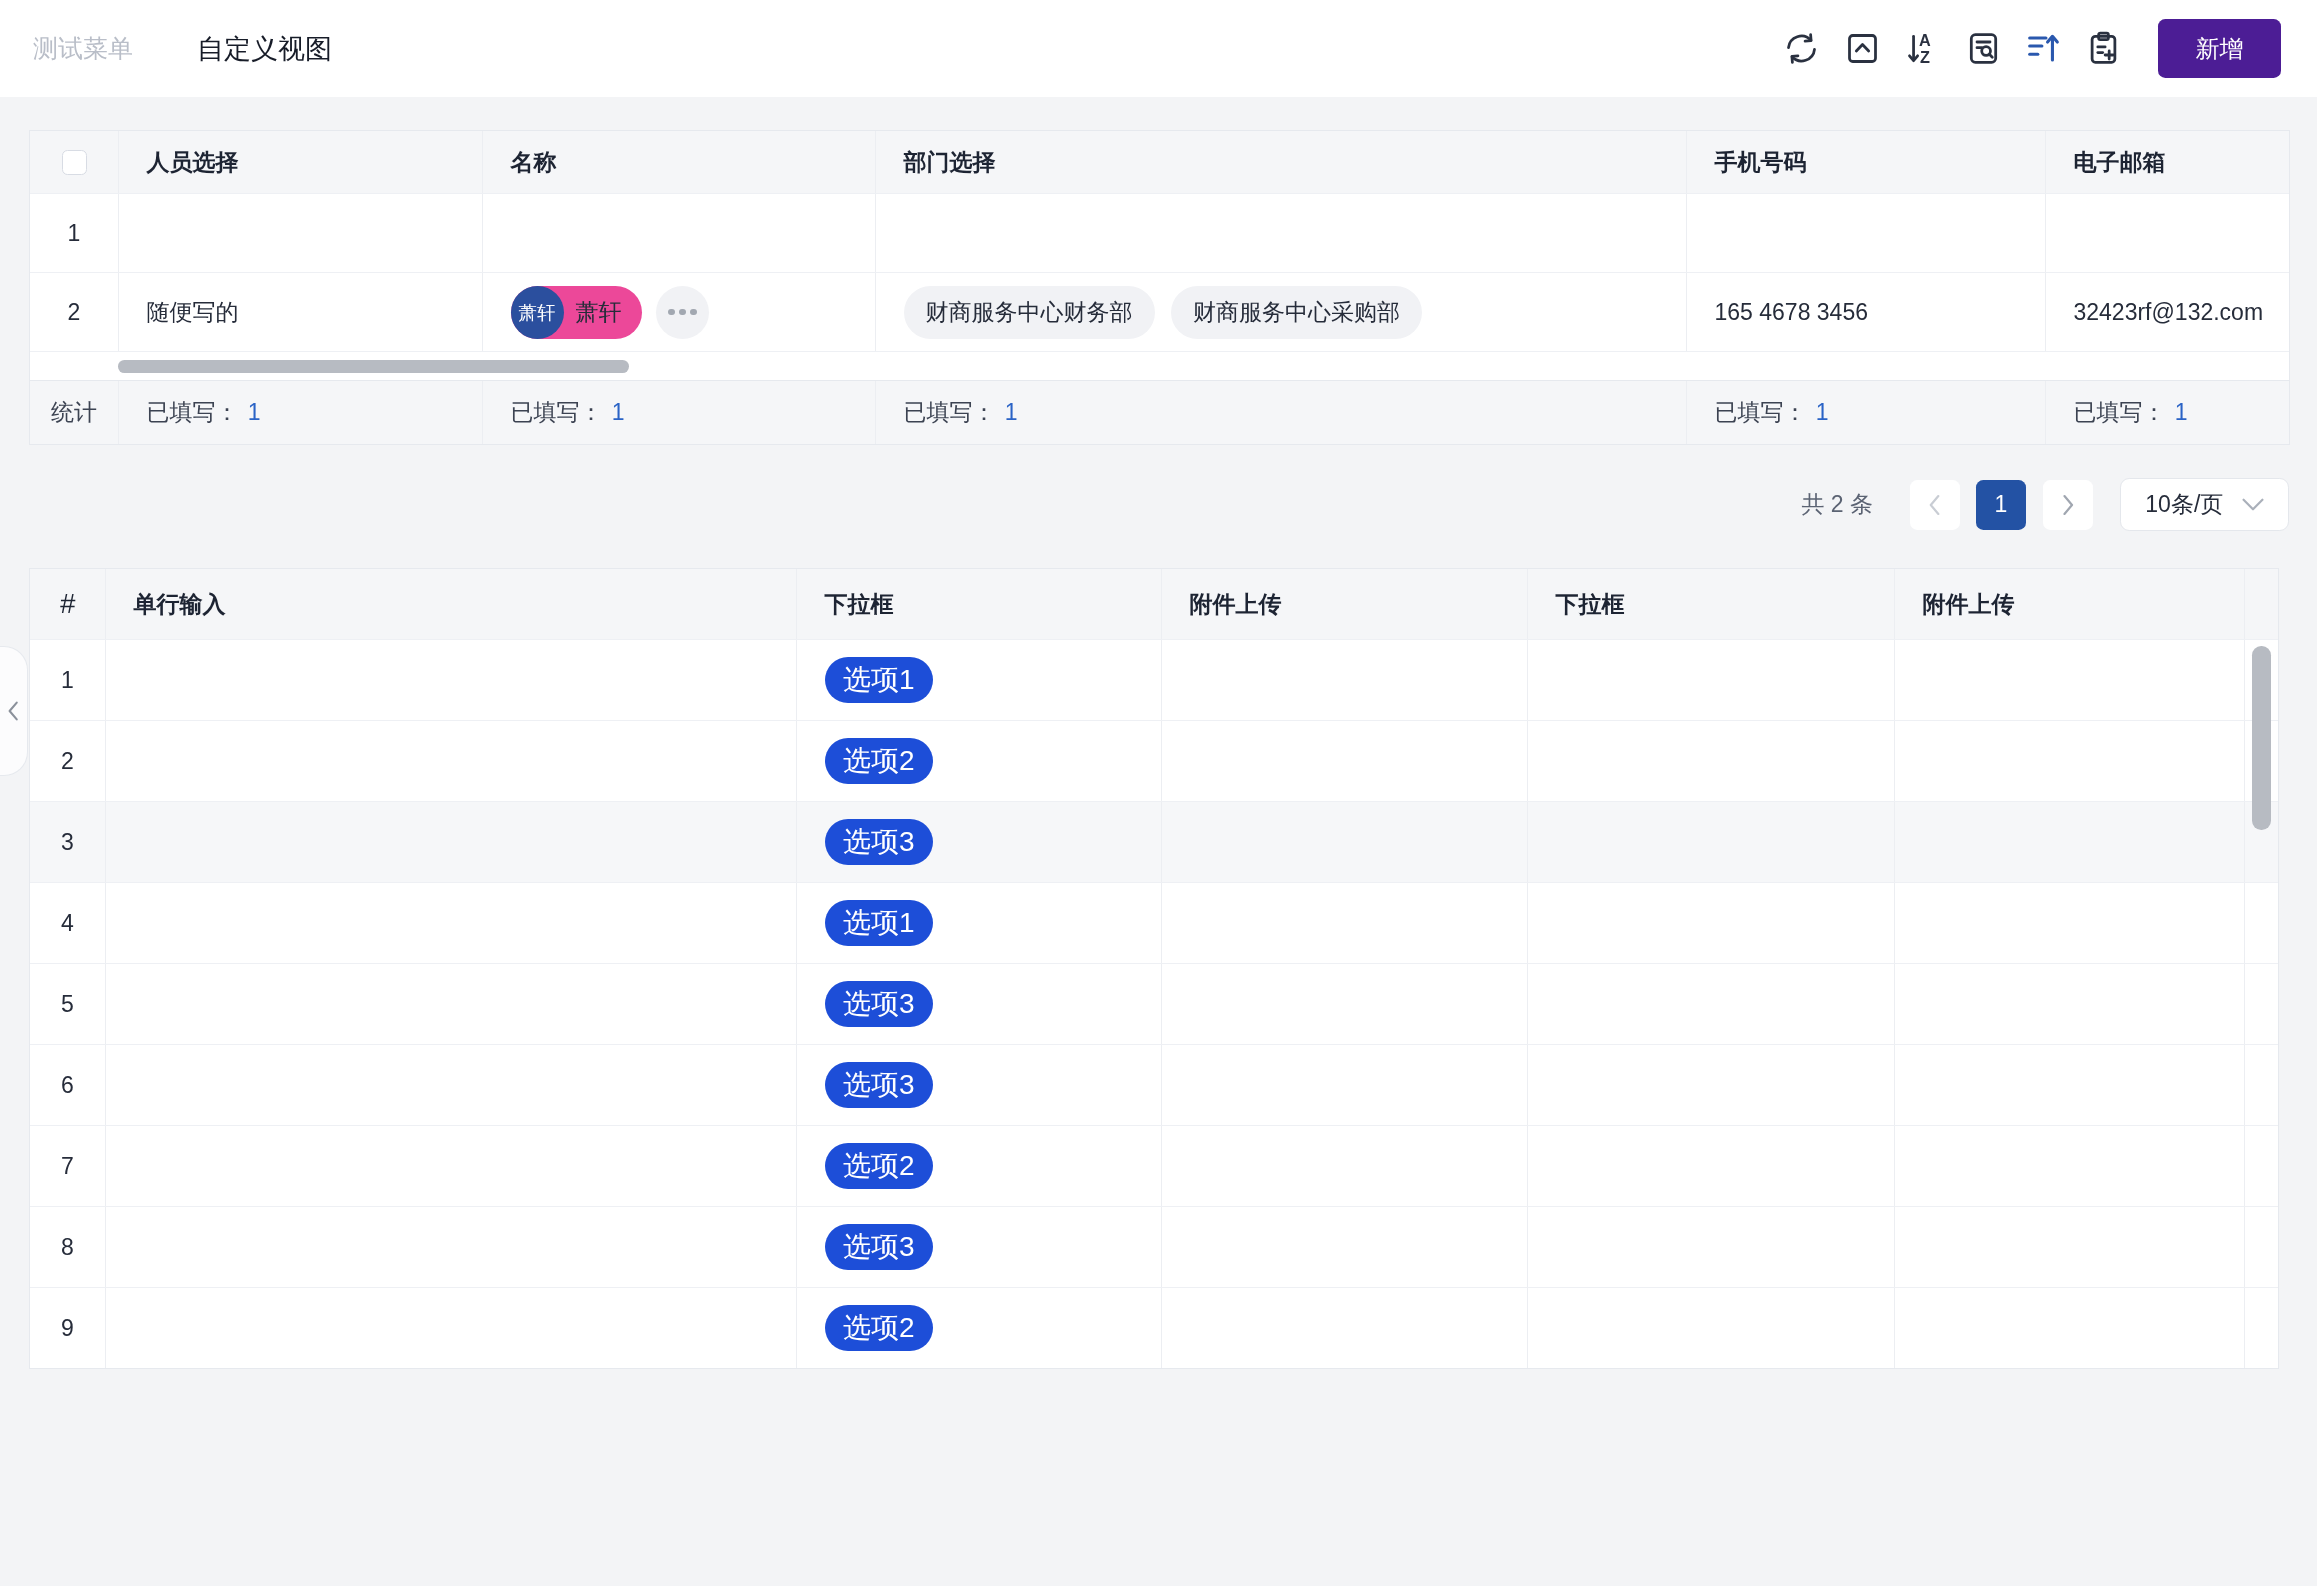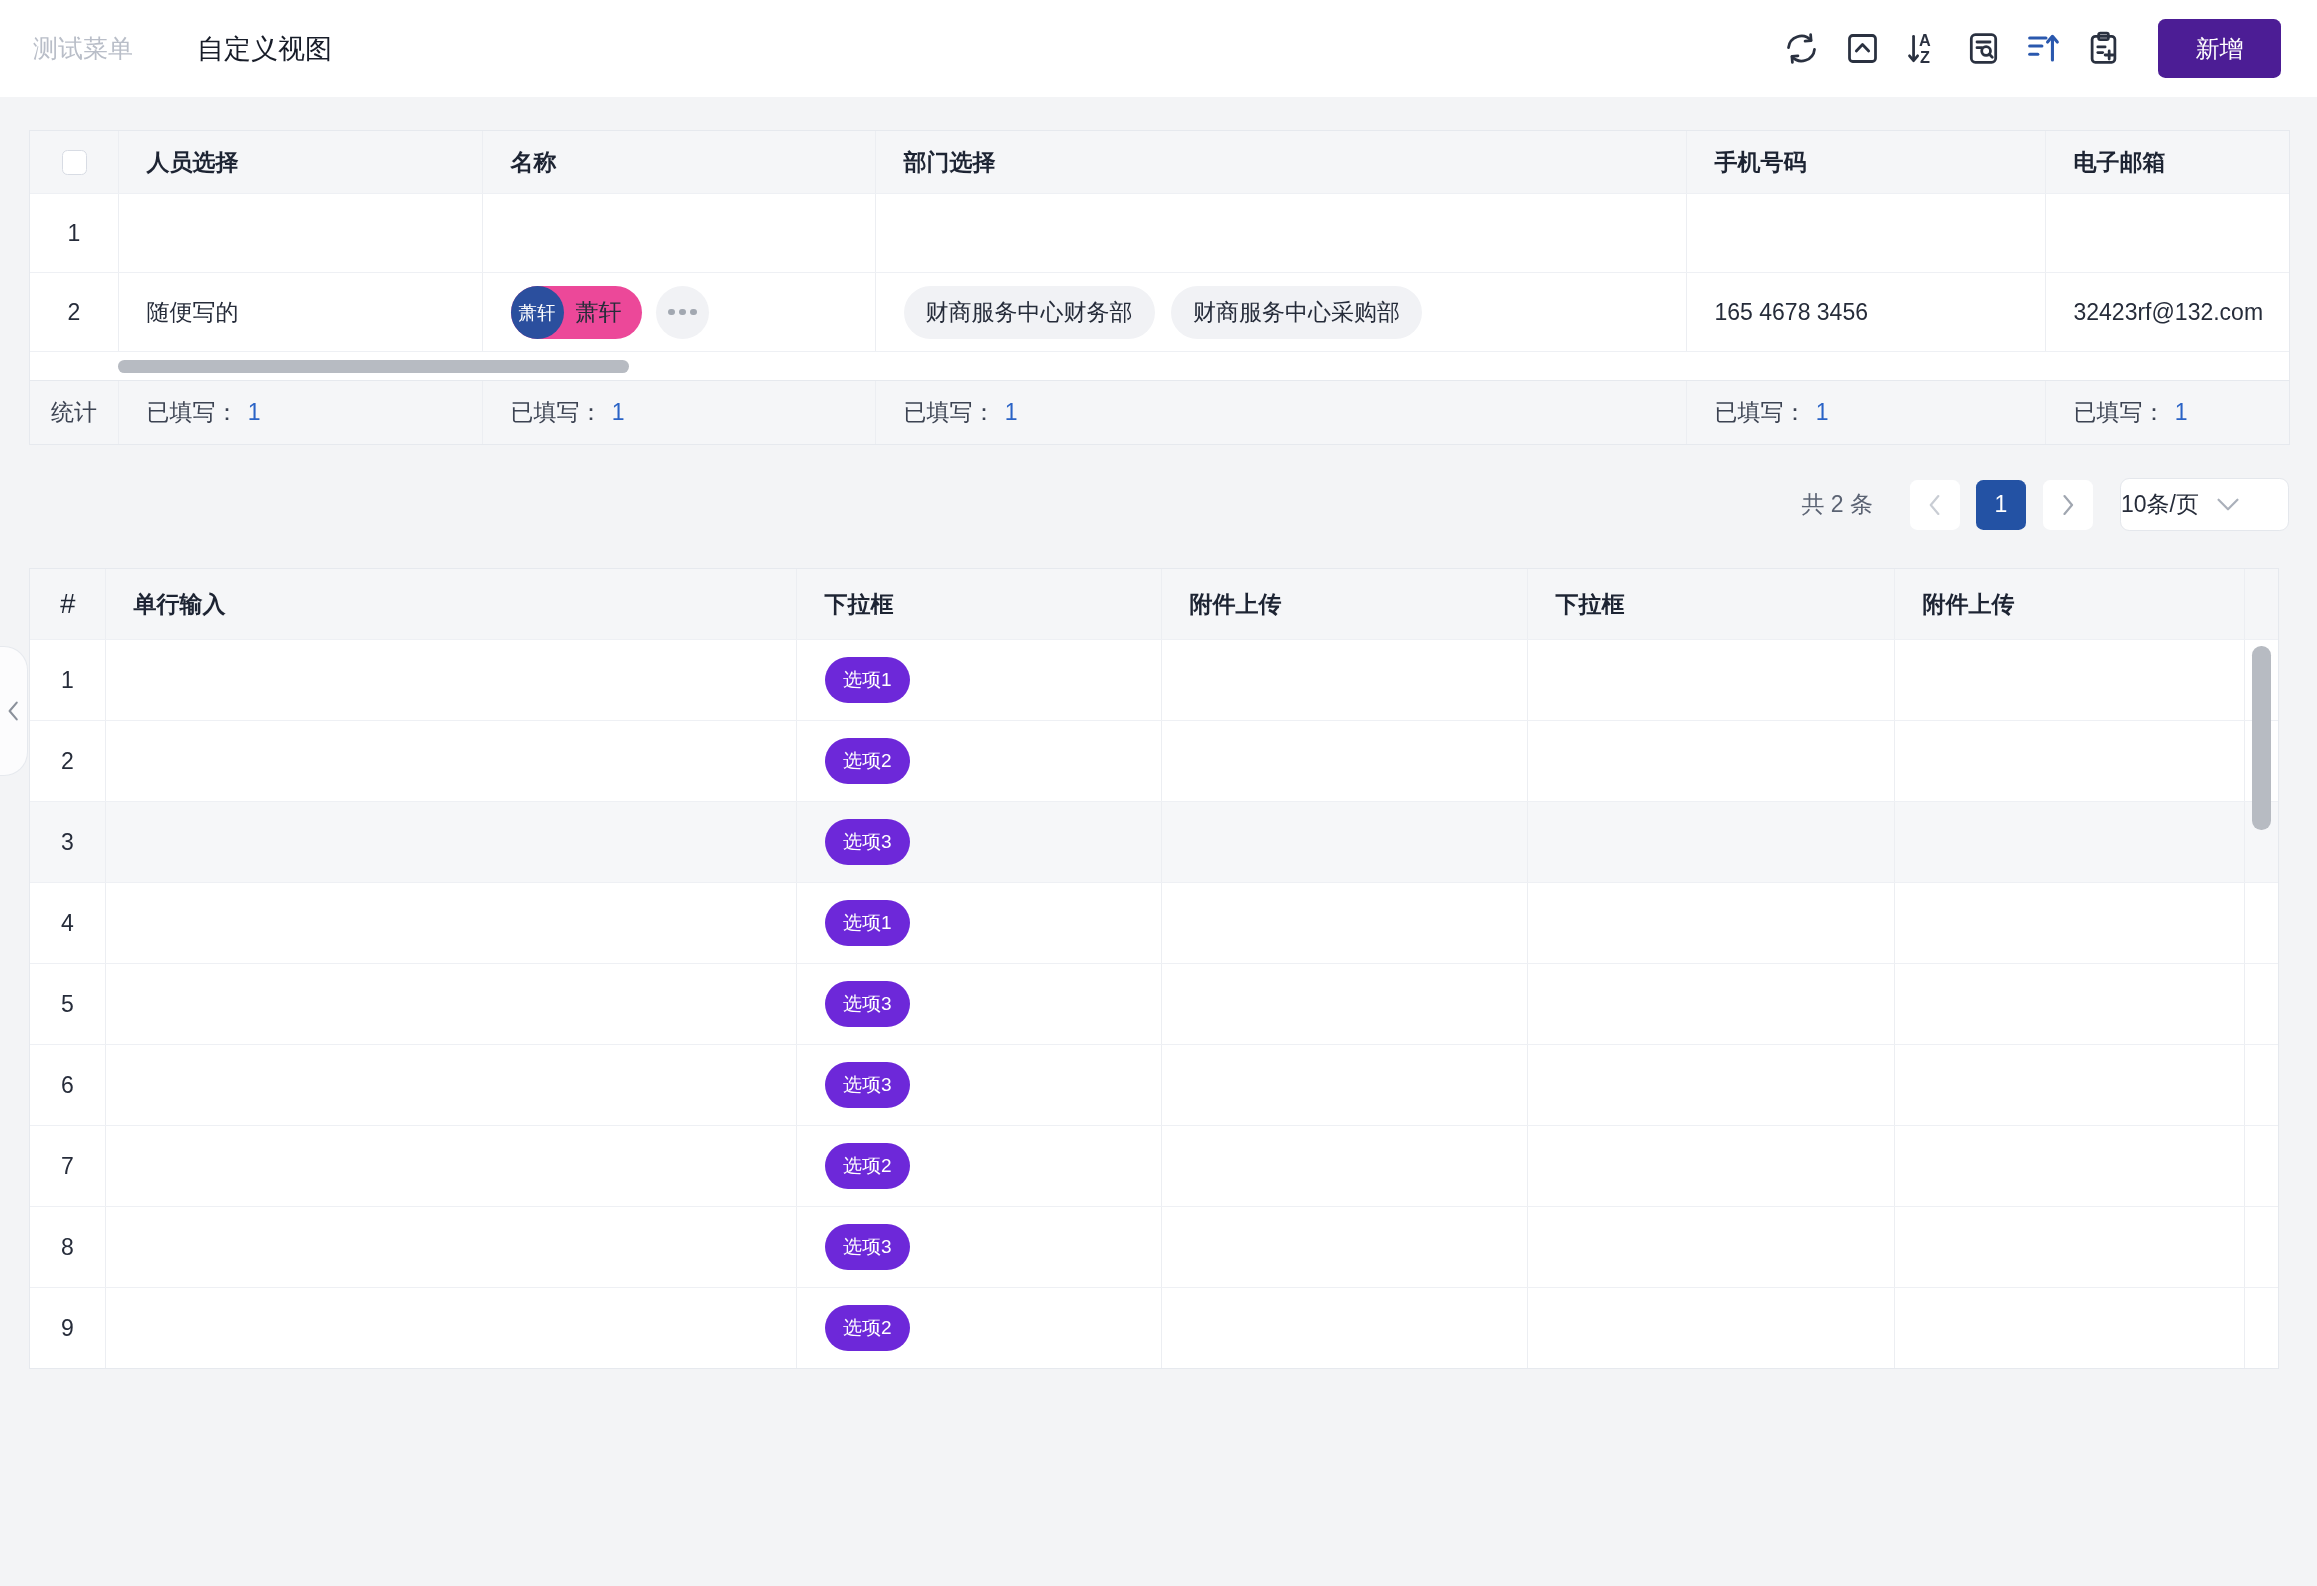--- a/index.html
+++ b/index.html
@@ -46,39 +46,39 @@
   .stats .cell { color:#3c4352; }
   .stat-num { color:#2a63c6; margin-left:9.2px; }
 
   
   .pager { display:flex; align-items:center; justify-content:flex-end; margin-top:33px; gap:16.5px; }
   .pager-total { font-size:23px; color:#5b6373; margin-right:20px; }
   .page-btn { width:50px; height:50px; border-radius:7.3px; background:#fff; display:flex; align-items:center; justify-content:center; font-size:23px; cursor:pointer; }
   .page-btn.prev { color:#c9cdd4; }
   .page-btn.next { color:#a0a6b0; }
   .page-btn.active { background:#2352a4; color:#fff; }
-  .page-size { min-width:169px; height:53px; border:1.8px solid #e4e7ec; border-radius:9.2px; background:#fff; display:flex; align-items:center; justify-content:flex-start; gap:18.4px; font-size:23px; color:#262c3a; margin-left:11px; cursor:pointer; }
+  .page-size { min-width:169px; height:53px; border:1.8px solid #e4e7ec; border-radius:9.2px; background:#fff; display:flex; align-items:center; justify-content:center; gap:18.4px; font-size:23px; color:#262c3a; margin-left:11px; cursor:pointer; }
 
   
   .tabs { margin-top:70px; padding-left:35px; border-bottom:1.8px solid #e6e9ee; display:flex; gap:78px; }
   .tab { font-size:25px; padding-bottom:20px; position:relative; color:#262c3a; cursor:pointer; }
   .tab.active { color:#2b58ad; font-weight:500; }
   .tab.active::after { content:""; position:absolute; left:0; right:0; bottom:-1.8px; height:4.6px; background:#2457ad; }
 
   
   .subtable { margin-top:37px; background:#fff; border:0.9px solid #e6e9ee; width:2250px; }
   .t2-row { display:grid; grid-template-columns:75px 691px 365px 366px 367px 350px 33px; }
   .t2-head { height:70px; background:#f5f6f8; }
   .t2-head .cell { font-weight:700; color:#1d2433; }
   .hash { justify-content:center; padding:0; color:#a7adb8; font-size:27.5px; font-style:italic; font-weight:400 !important; }
   .t2-body { position:relative; }
   .t2-datarow { height:81px; background:#fff; border-top:0.9px solid #eef0f4; }
   .t2-datarow.shaded { background:#f6f7f9; }
   .t2-datarow .idx-cell { font-size:23px; color:#262c3a; }
-  .pill { background:#6d28d9; color:#fff; height:46px; border-radius:23px; display:flex; align-items:center; padding:0 18.4px; font-size:19px; cursor:pointer; }
+  .pill { background:#1d4ed8; color:#fff; height:46px; border-radius:23px; display:flex; align-items:center; padding:0 18.4px; font-size:28px; cursor:pointer; }
   .vthumb { position:absolute; right:7.3px; top:7.3px; width:18.4px; height:184px; border-radius:9.2px; background:#b7bbc2; cursor:pointer; }
 
   
   .collapse-handle { position:absolute; left:0; top:646px; width:27.5px; height:130px; background:#fcfcfd; border:0.9px solid #e6e9ee; border-left:none; border-radius:0 24px 24px 0; display:flex; align-items:center; justify-content:center; color:#8b919b; cursor:pointer; }
 </style>
 </head>
 <body>
 
 <div class="topbar">
   <span class="menu-label">测试菜单</span>

